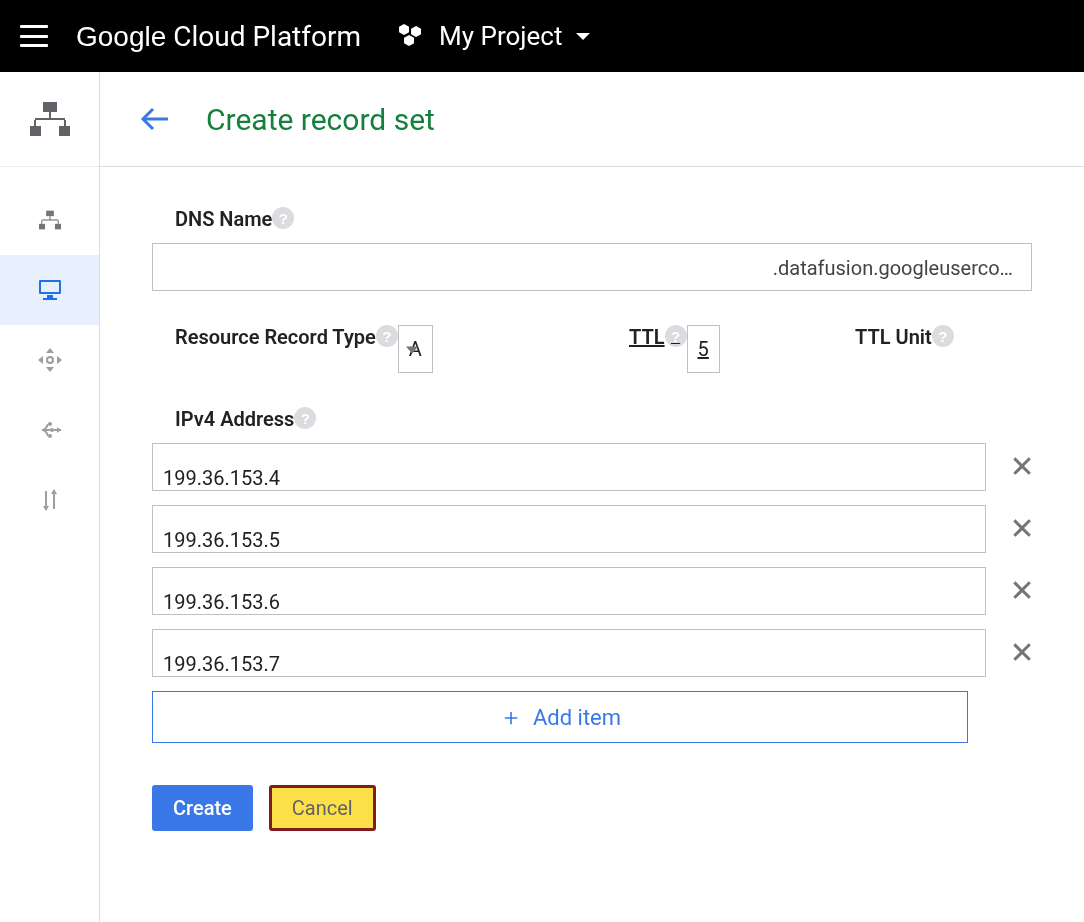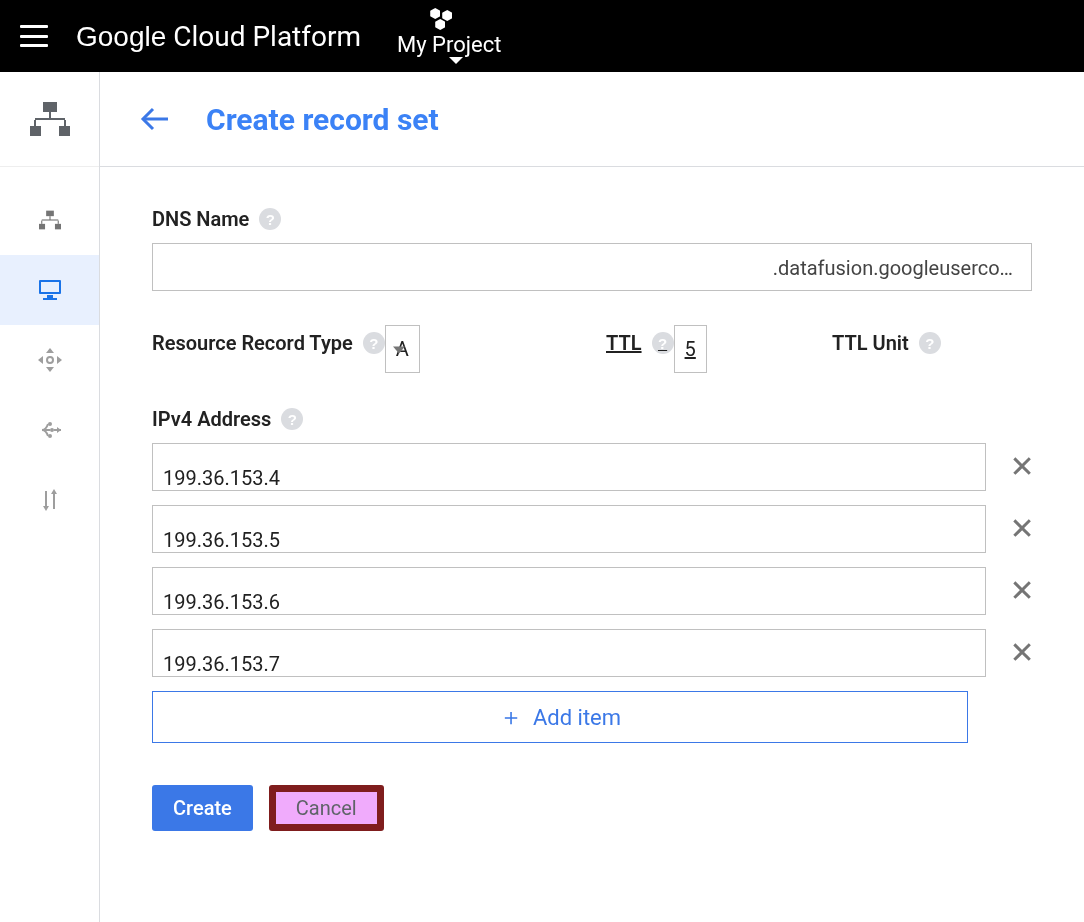--- a/index.html
+++ b/index.html
@@ -37,22 +37,21 @@
   .brand .g-bold {
     font-weight: 500;
     font-family: "Product Sans","Helvetica Neue",Arial,sans-serif;
   }
 
   .project-selector {
     display: flex;
     align-items: center;
     margin-left: 36px;
     cursor: pointer;
-    font-size: 22px;
-    flex-direction: column;
+    font-size: 26px;
   }
   .hexes { position: relative; width: 30px; height: 24px; margin-right: 12px; }
   .hex { width: 10px; height: 11px; background: #fff; position: absolute; clip-path: polygon(50% 0, 100% 25%, 100% 75%, 50% 100%, 0 75%, 0 25%); }
   .hex.a { left: 2px; top: 0; }
   .hex.b { left: 14px; top: 2px; }
   .hex.c { left: 7px; top: 11px; }
 
   .dropdown-caret {
     width: 0; height: 0;
     border-left: 7px solid transparent;
@@ -109,36 +108,36 @@
     padding-left: 40px;
     gap: 36px;
   }
   .back-arrow {
     color: #3b78e7;
     cursor: pointer;
     display:flex;align-items:center;
   }
   .page-title {
     font-size: 30px;
-    font-weight: 700;
-    color: #3b82f6;
+    font-weight: 400;
+    color: #15803d;
   }
 
   .content {
     padding: 40px 44px 44px 52px;
   }
 
   .fld-label {
     font-size: 20px;
     font-weight: 600;
     color: #222;
     display: flex;
-    align-items: center;
-    gap: 10px;
+    align-items: flex-start;
     margin-bottom: 12px;
+    margin-left: 23px;
   }
   .help-circle {
     width: 22px; height: 22px; border-radius: 50%;
     background: #dadce0; color: #fff;
     display: inline-flex; align-items: center; justify-content: center;
     font-size: 15px; font-weight: 700;
     font-family: Arial, sans-serif;
   }
 
   .input, .select {
@@ -229,21 +228,21 @@
     font-size: 20px;
     border-radius: 3px;
     cursor: pointer;
     display: flex; align-items: center;
     border: 1px solid transparent;
   }
   .btn-primary {
     background: #3b78e7; color: #fff; font-weight: 500;
   }
   .btn-secondary {
-    background: #f0abfc; color: #5f6368; border: 7px solid #7f1d1d;
+    background: #fde047; color: #5f6368; border: 3px solid #7f1d1d;
   }
 
   
   svg { display: block; }
 </style>
 </head>
 <body>
 
 <div class="top-bar">
   <div class="hamburger">

